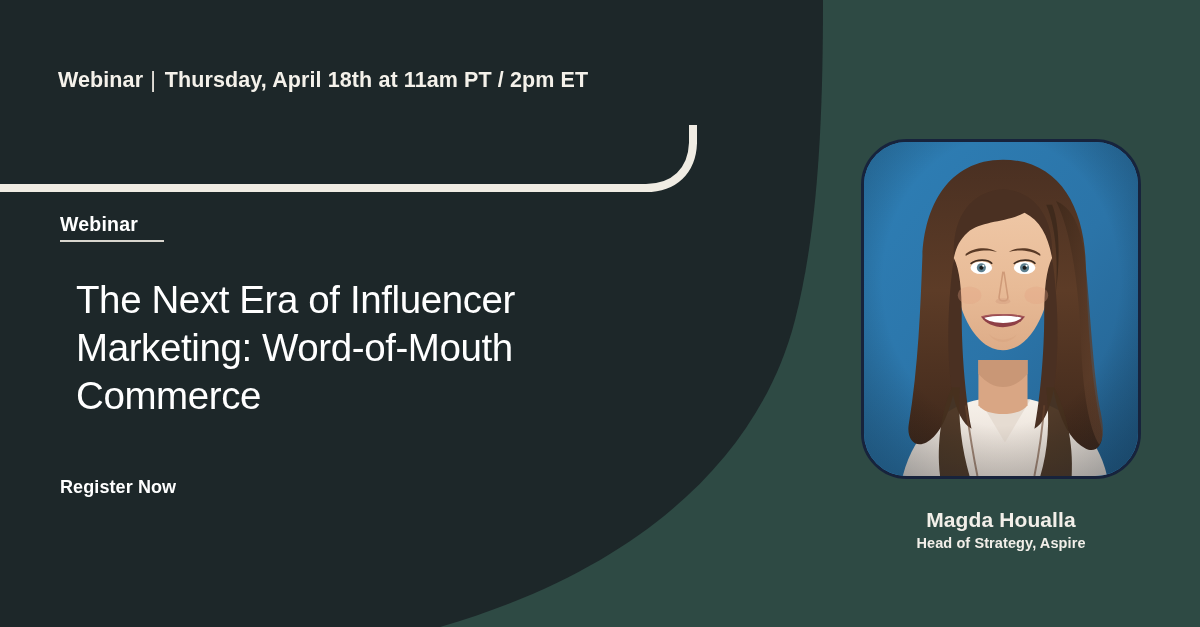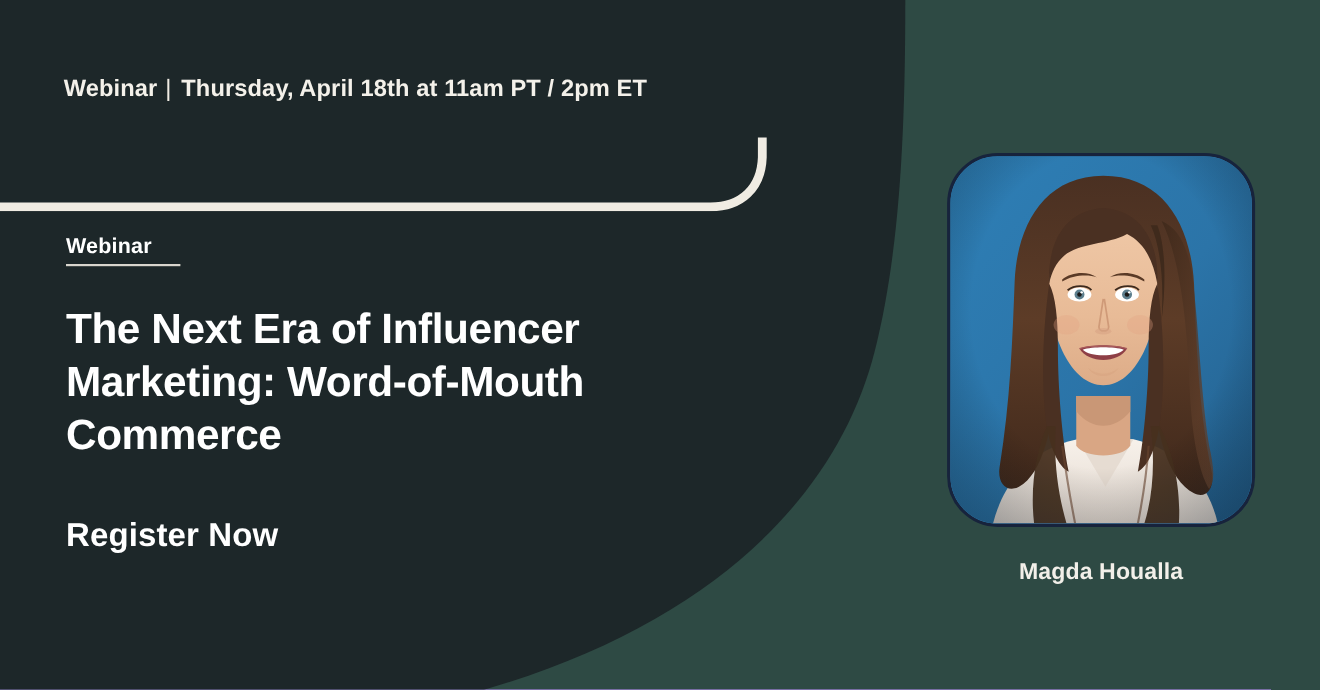--- a/index.html
+++ b/index.html
@@ -74,35 +74,35 @@
   }
   .eyebrow-underline {
     margin-top: 4px;
     width: 104px;
     height: 1.6px;
     background: #d9d6ce;
   }
 
   .headline {
     position: absolute;
-    left: 60px;
+    left: 76px;
     top: 276px;
     width: 620px;
     font-size: 38.5px;
-    font-weight: bold;
+    font-weight: normal;
     color: #ffffff;
     line-height: 48px;
     letter-spacing: -0.4px;
   }
 
   .cta {
     position: absolute;
     left: 60px;
     top: 472px;
-    font-size: 30px;
+    font-size: 18px;
     font-weight: bold;
     color: #ffffff;
     letter-spacing: 0.1px;
     line-height: 30px;
   }
 
   
   .portrait-frame {
     position: absolute;
     left: 861px;
@@ -262,15 +262,16 @@
       <path d="M 186,250 C 190,284 188,314 180,340 L 212,340 C 214,306 206,272 194,250 Z" fill="#47301f" opacity="0.95"></path>
       <path d="M 104,268 C 108,296 112,320 116,340" fill="none" stroke="#6b4630" stroke-width="2" opacity="0.6"></path>
       <path d="M 184,268 C 182,296 178,320 174,340" fill="none" stroke="#6b4630" stroke-width="2" opacity="0.6"></path>
 
       <rect x="0" y="0" width="280" height="340" fill="url(#vign)"></rect>
     </svg>
   </div>
 
   <div class="speaker">
     <div class="speaker-name">Magda Houalla</div>
+    <div class="speaker-role">Head of Strategy, Aspire</div>
   </div>
 
 </div>
 
 </body></html>

